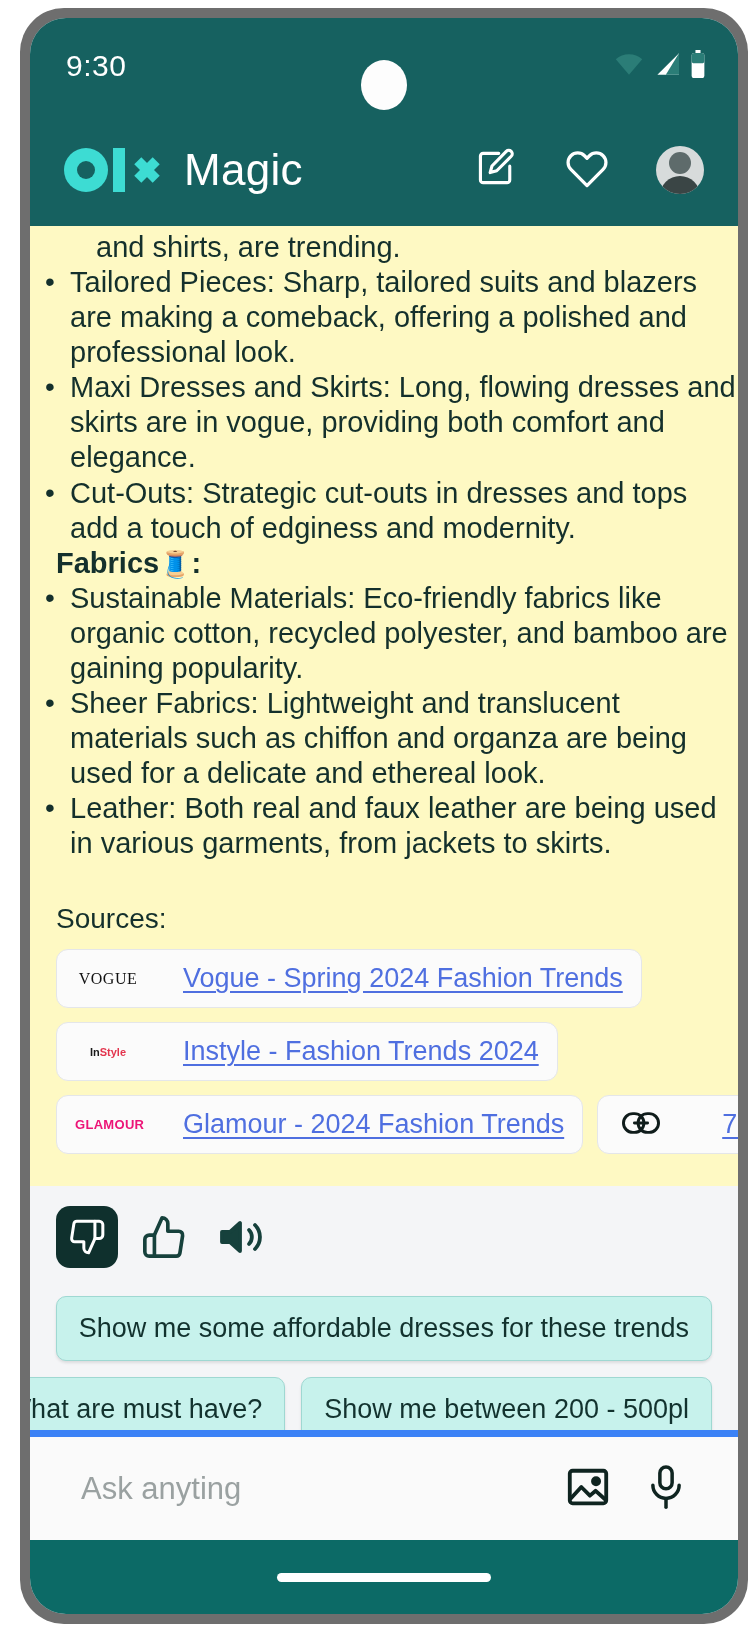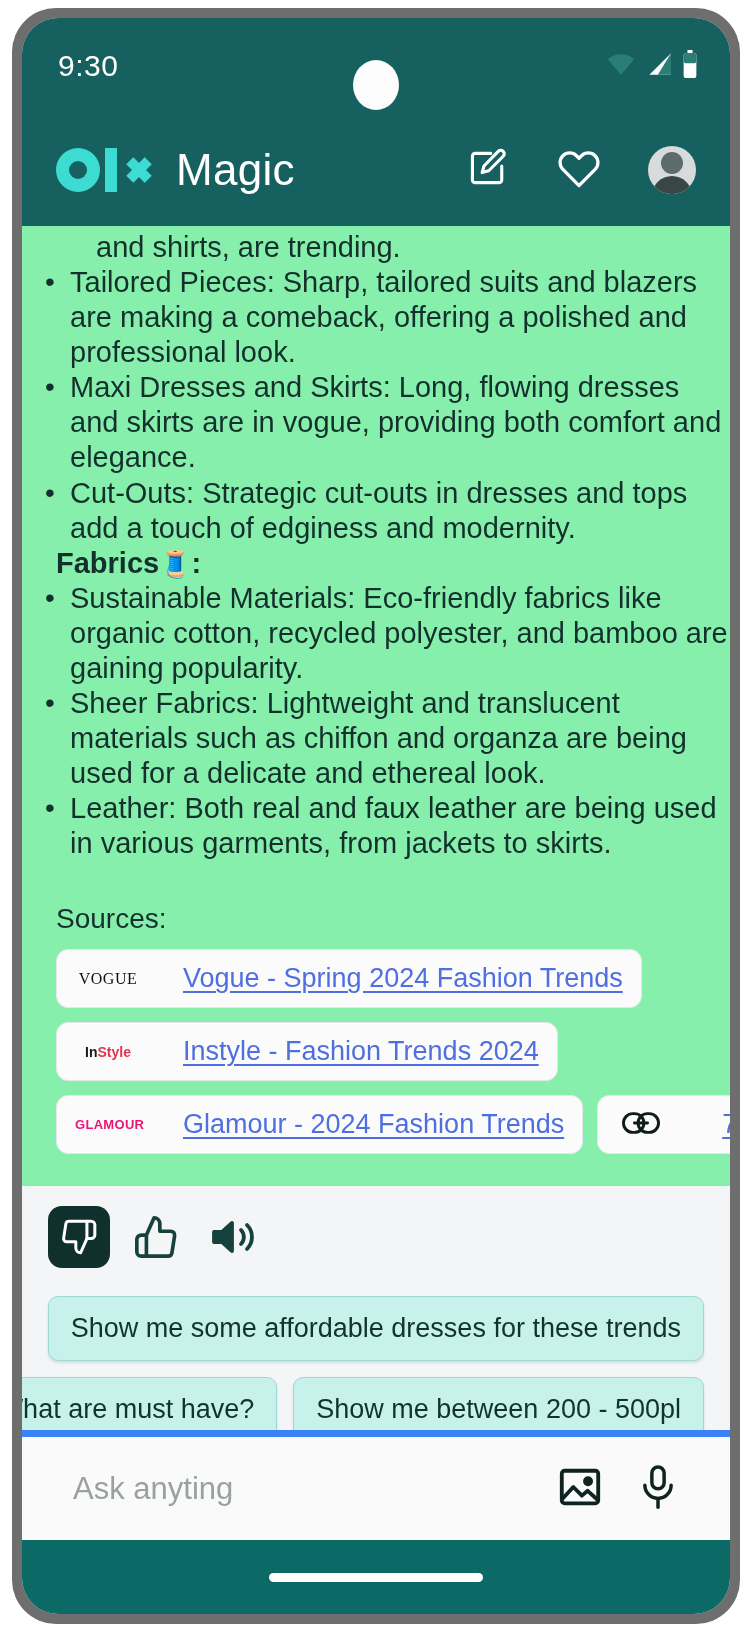--- a/index.html
+++ b/index.html
@@ -6,21 +6,21 @@
   html, body {
     width: 752px; height: 1632px;
     background: #ffffff;
     font-family: "Liberation Sans", sans-serif;
     overflow: hidden;
   }
 
   
   #phone-frame {
     position: absolute;
-    left: 12px; top: 8px;
+    left: 20px; top: 8px;
     width: 728px; height: 1616px;
     background: #6e6e6e;
     border-radius: 44px;
     padding: 10px;
   }
   #phone-screen {
     position: relative;
     width: 708px; height: 1596px;
     background: #f4f5f7;
     border-radius: 36px;
@@ -136,22 +136,22 @@
   }
 
   
   #chat-scroll {
     flex: 1 1 auto;
     overflow: hidden;
     background: #f4f5f7;
     position: relative;
   }
   #answer-card {
-    background: #86efac;
-    padding: 4px 0 18px 8px;
+    background: #fef9c3;
+    padding: 4px 0 18px 0;
   }
   .answer-text {
     color: #14302c;
     font-size: 29px;
     line-height: 1.21;
     padding: 0 26px 0 26px;
   }
   .answer-text p { margin: 0; }
   .bullets { list-style: none; padding: 0; margin: 0; }
   .bullets li {
@@ -193,21 +193,21 @@
     padding: 13px 18px;
   }
   .source-logo {
     width: 66px;
     text-align: center;
     flex: 0 0 auto;
     font-size: 15px;
     font-weight: 700;
   }
   .logo-vogue { font-family: "Liberation Serif", serif; color: #111; letter-spacing: .5px; font-size: 16px; font-weight: 400; }
-  .logo-instyle { color: #1a1a1a; font-size: 14px; }
+  .logo-instyle { color: #1a1a1a; font-size: 11px; }
   .logo-instyle i { color: #e3344d; font-style: normal; }
   .logo-glamour { color: #ec1477; font-size: 13px; letter-spacing: .3px; }
   .source-link {
     color: #4f6fe0;
     font-size: 27px;
     text-decoration: underline;
     text-underline-offset: 4px;
     white-space: nowrap;
     margin-left: 28px;
   }

